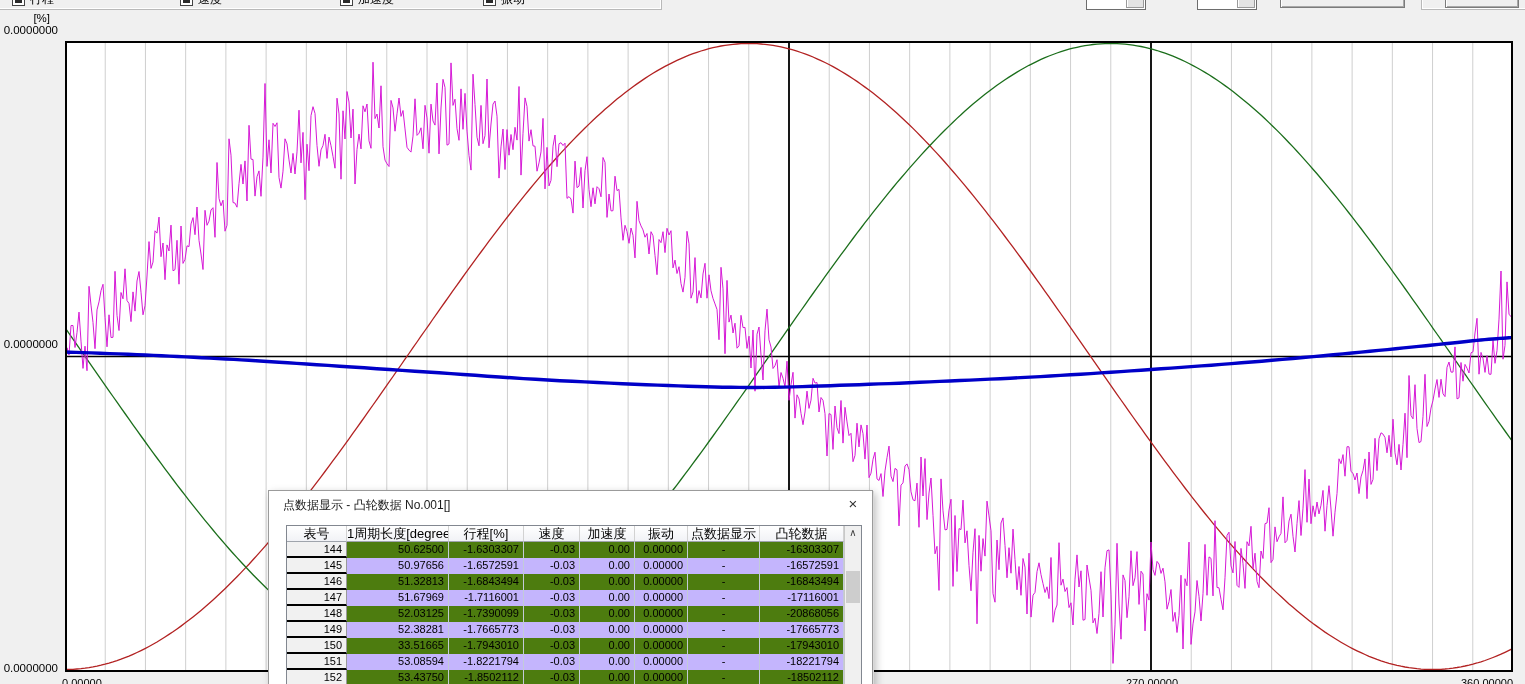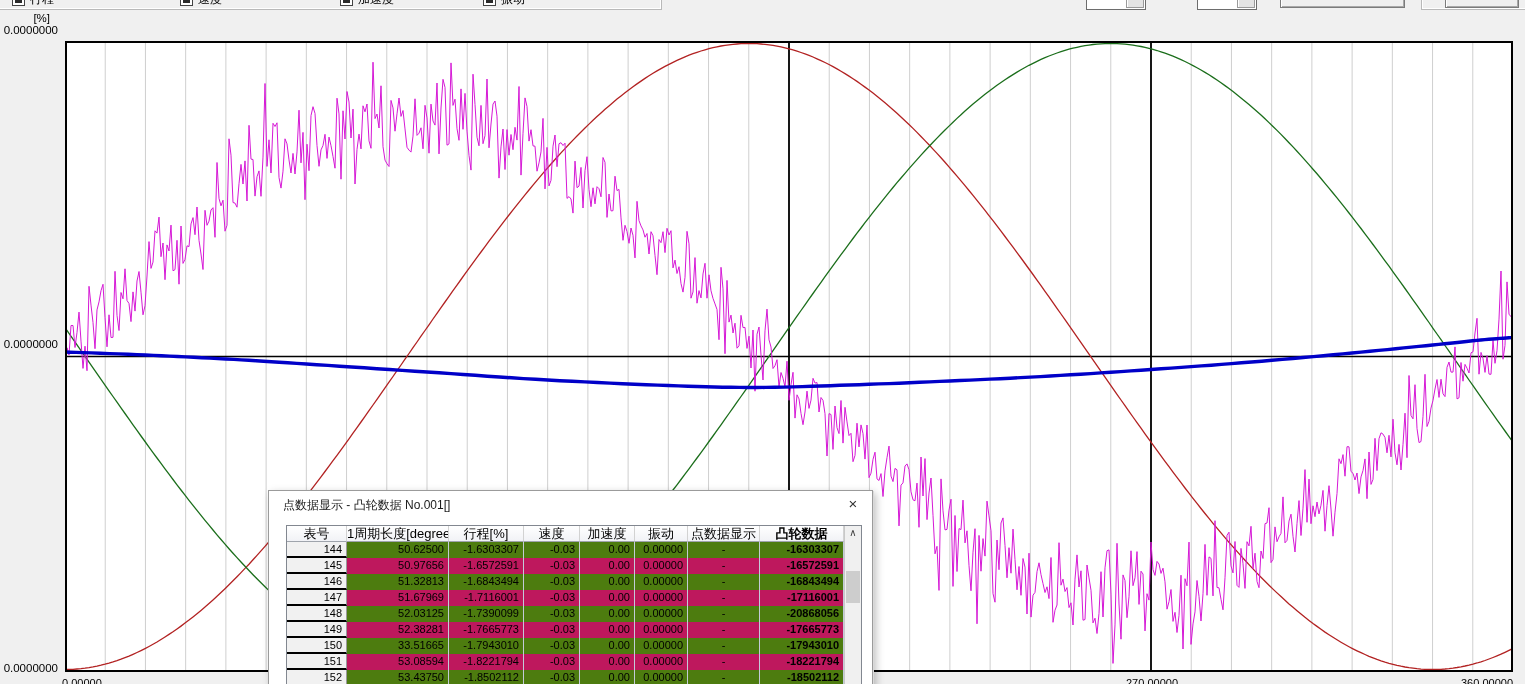--- a/index.html
+++ b/index.html
@@ -37,23 +37,23 @@
   #grid { flex:1 1 auto; }
   .trow { display:flex; height:16px; }
   .hcell { height:16px; background:linear-gradient(#ffffff,#f1f2f6); border-right:1px solid #d2d2d2;
            border-bottom:1px solid #9fa4ac; font-size:13px; color:#000; text-align:center; line-height:15px;
            overflow:hidden; white-space:nowrap; }
   .cell  { height:16px; font-size:11px; color:#000; text-align:right; padding-right:4px; line-height:15px;
            border-right:1px solid #c3cbd8; overflow:hidden; white-space:nowrap; }
   .cell.center { text-align:center; padding-right:0; }
   .numcell { background:#f1f1f1; border-right:1px solid #9a9a9a; border-bottom:2px solid #000000; }
   .row-even .cell:not(.numcell) { background:#4d7c0f; }
-  .row-odd  .cell:not(.numcell) { background:#be185d; }
+  .row-odd  .cell:not(.numcell) { background:#c4b5fd; }
   .c0{width:60px;} .c1{width:102px;} .c2{width:75px;} .c3{width:56px;} .c4{width:55px;}
-  .c5{width:53px;} .c6{width:72px;} .c7{width:84px;font-weight:bold;}
+  .c5{width:53px;} .c6{width:72px;} .c7{width:84px;}
   
   #vscroll { flex:0 0 17px; background:#f0f0f0; border-left:1px solid #c8c8c8; position:relative; }
   #vs-up { position:absolute; top:0; left:0; right:0; height:16px; background:#f0f0f0; text-align:center;
            font-size:10px; line-height:14px; color:#404040; }
   #vs-thumb { position:absolute; top:45px; left:1px; right:1px; height:32px; background:#cdcdcd; }
 </style>
 </head>
 <body>
 
 <div id="stage">

